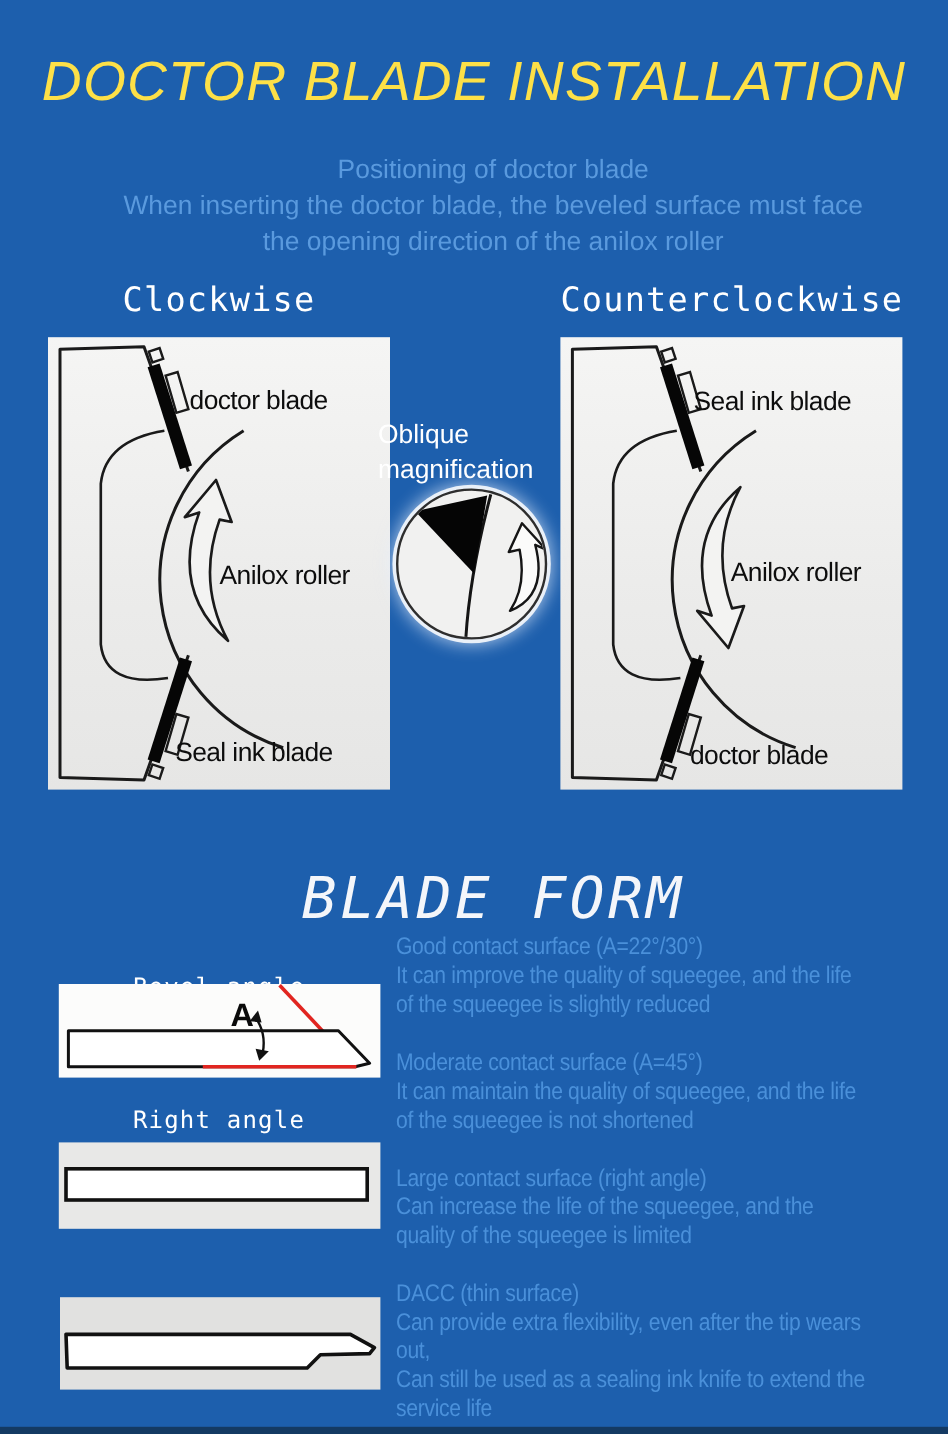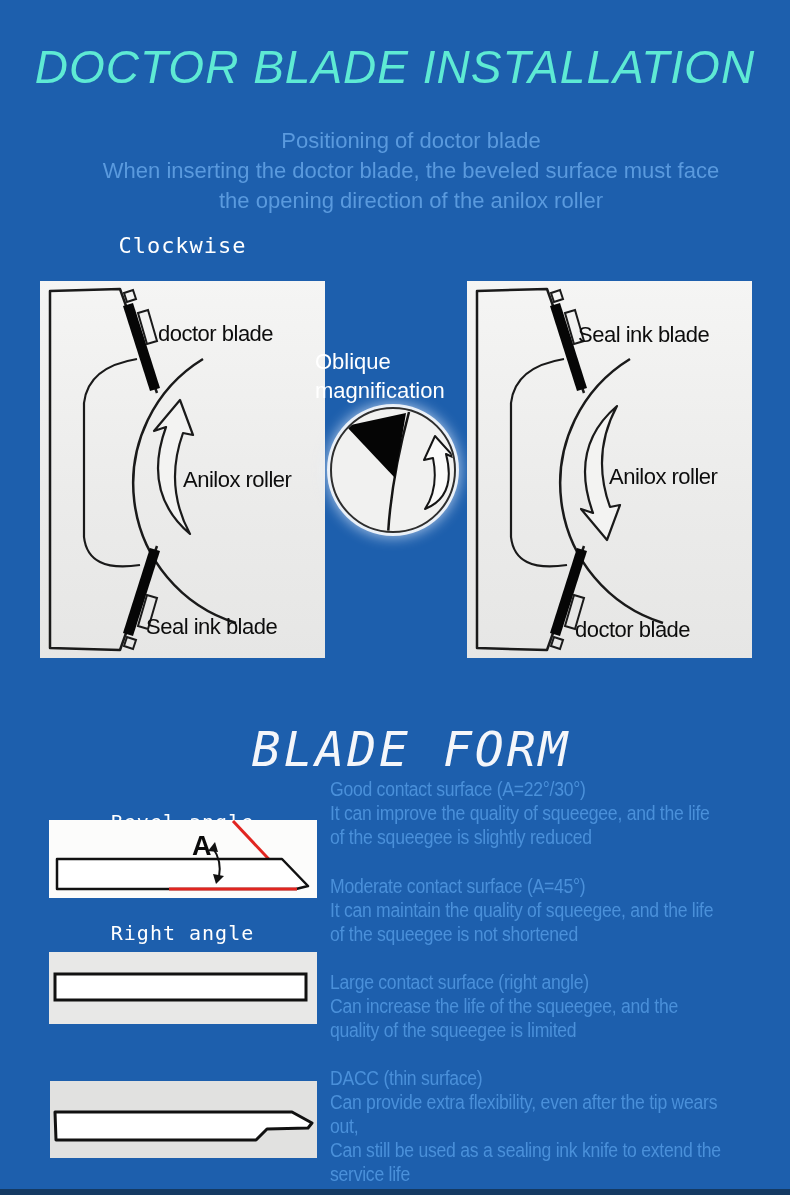--- a/index.html
+++ b/index.html
@@ -6,31 +6,31 @@
   .page {
     position:relative; width:790px; height:1195px; overflow:hidden;
     background:#1d5fad;
     font-family:"Liberation Sans", sans-serif;
   }
   .abs { position:absolute; }
 
   .main-title {
     top:40px; left:0; width:790px; text-align:center;
     font-size:46px; font-style:italic; font-weight:normal;
-    color:#5eead4; letter-spacing:1px; margin:0;
+    color:#fde047; letter-spacing:1px; margin:0;
   }
   .subtitle {
     top:126px; left:16px; width:790px; text-align:center;
     font-size:22px; line-height:30px; color:#5a9ade; white-space:pre-line;
   }
 
   .col-heading {
     top:233px; width:285px; text-align:center;
     font-family:"DejaVu Sans Mono", monospace;
-    font-size:22px; letter-spacing:1px; color:#ffffff; white-space:nowrap;
+    font-size:28px; letter-spacing:1px; color:#ffffff; white-space:nowrap;
   }
   .col-heading.left  { left:40px; }
   .col-heading.right { left:467px; }
 
   .panel {
     top:281px; width:285px; height:377px;
     background:linear-gradient(180deg,#f5f5f4 0%, #ebebea 60%, #e6e6e5 100%);
   }
   .panel.left  { left:40px; }
   .panel.right { left:467px; }
@@ -91,20 +91,21 @@
 <body>
 
 <div class="page">
 
   <h1 class="abs main-title">DOCTOR BLADE INSTALLATION</h1>
   <div class="abs subtitle">Positioning of doctor blade
 When inserting the doctor blade, the beveled surface must face
 the opening direction of the anilox roller</div>
 
   <div class="abs col-heading left">Clockwise</div>
+  <div class="abs col-heading right">Counterclockwise</div>
 
   <div class="abs panel left">
     <svg width="285" height="377" viewBox="0 0 285 377">
       <path d="M117,112 L80,8 L10,10 L10,367 L80,369 L117,265" fill="none" stroke="#1a1a1a" stroke-width="2.5" stroke-linejoin="round"></path>
       <path d="M97,78 Q48,86 44,122 L44,256 Q48,292 100,284" fill="none" stroke="#1a1a1a" stroke-width="2.2"></path>
       <path d="M163,78 A146,146 0 0 0 196,342" fill="none" stroke="#1a1a1a" stroke-width="2.5"></path>
       <polygon points="84,12 93,9 96,18 87,21" fill="none" stroke="#1a1a1a" stroke-width="2"></polygon>
       <polygon points="98,32 108,29 117,60 107,63" fill="none" stroke="#1a1a1a" stroke-width="2"></polygon>
       <polygon points="83,25 93,22 120,107 110,110" fill="#060606"></polygon>
       <polygon points="84,365 93,368 96,359 87,356" fill="none" stroke="#1a1a1a" stroke-width="2"></polygon>

